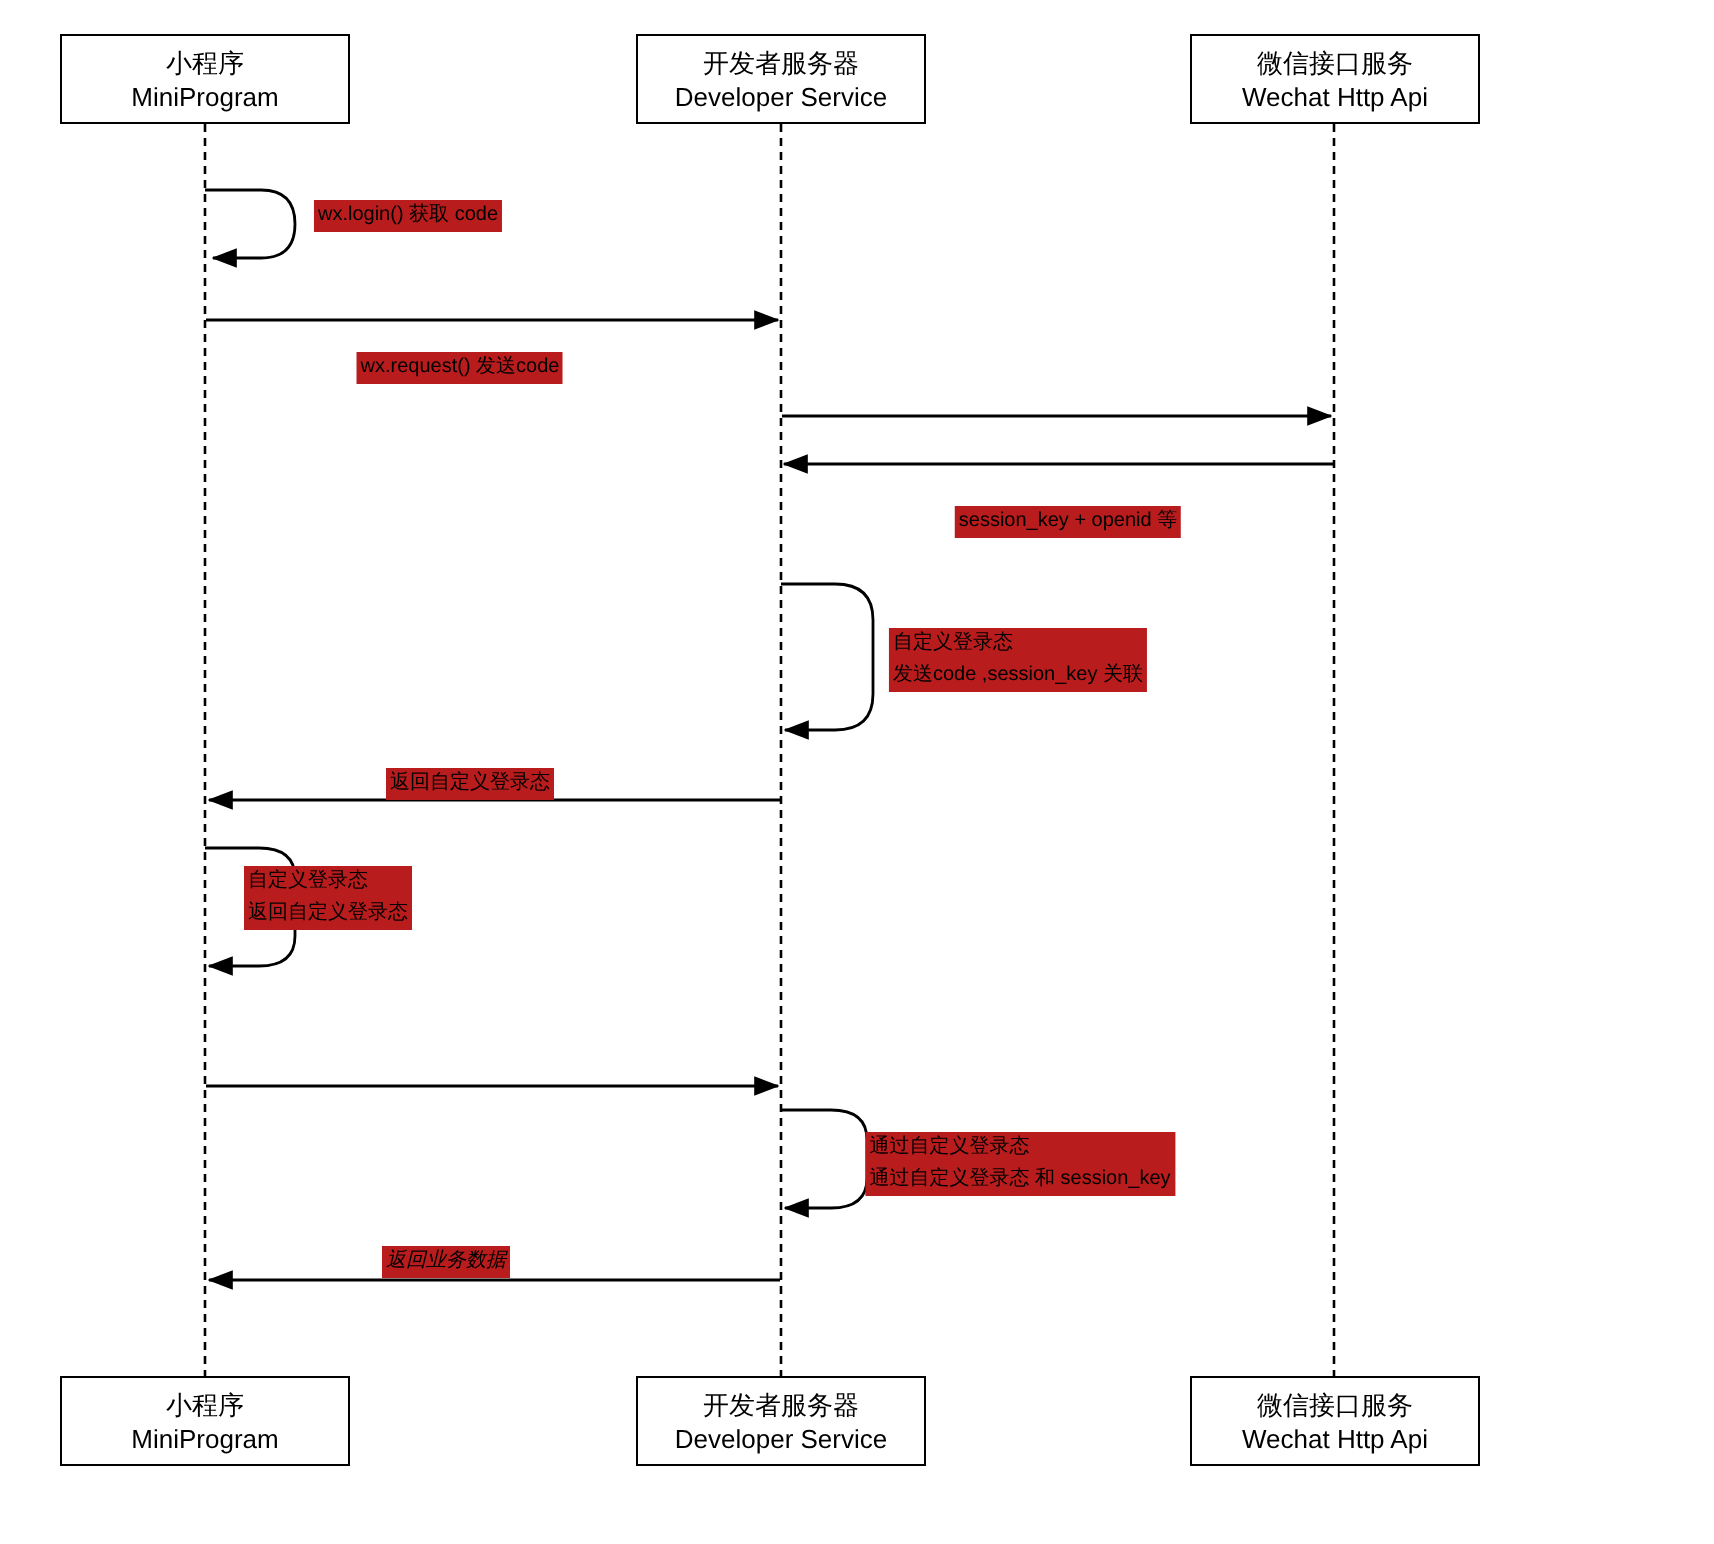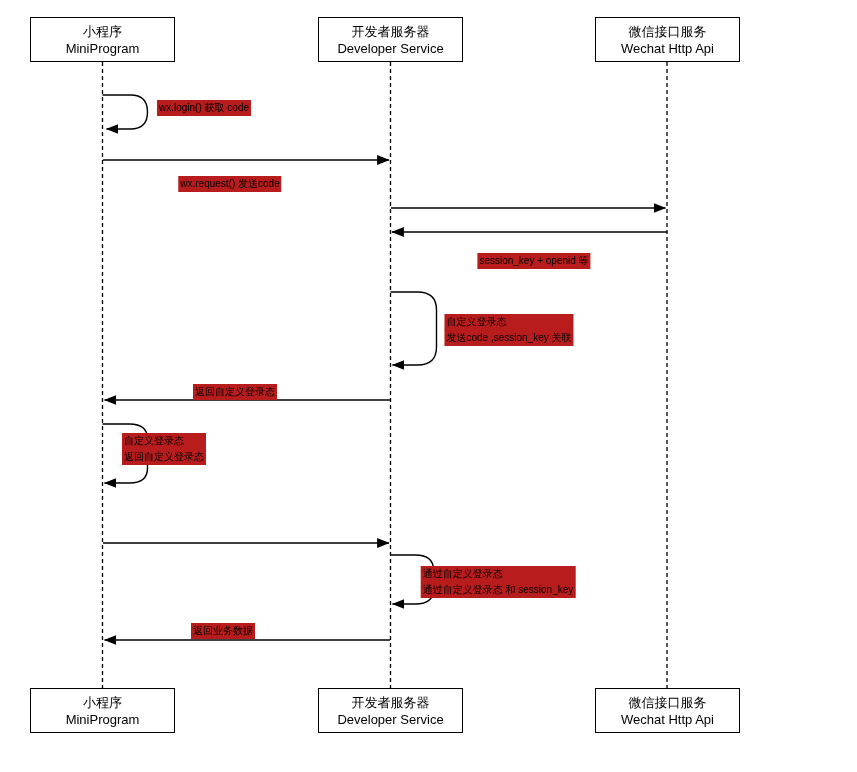--- a/index.html
+++ b/index.html
@@ -146,22 +146,22 @@
   <div class="msg-label" style="left:235px; top:384px;">
     <span>返回自定义登录态</span>
   </div>
 
   <div class="msg-label" style="left:164px; top:433px;">
     <span>自定义登录态</span>
     <span>返回自定义登录态</span>
   </div>
 
 
-  <div class="msg-label" style="left:498px; top:566px;">
+  <div class="msg-label" style="left:510px; top:566px;">
     <span>通过自定义登录态</span>
     <span>通过自定义登录态 和 session_key</span>
   </div>
 
-  <div class="msg-label" style="left:223px; top:623px;">
+  <div class="msg-label" style="left:223px; top:623px;font-style:italic;">
     <span>返回业务数据</span>
   </div>
 
 </div>
 
 </body></html>

